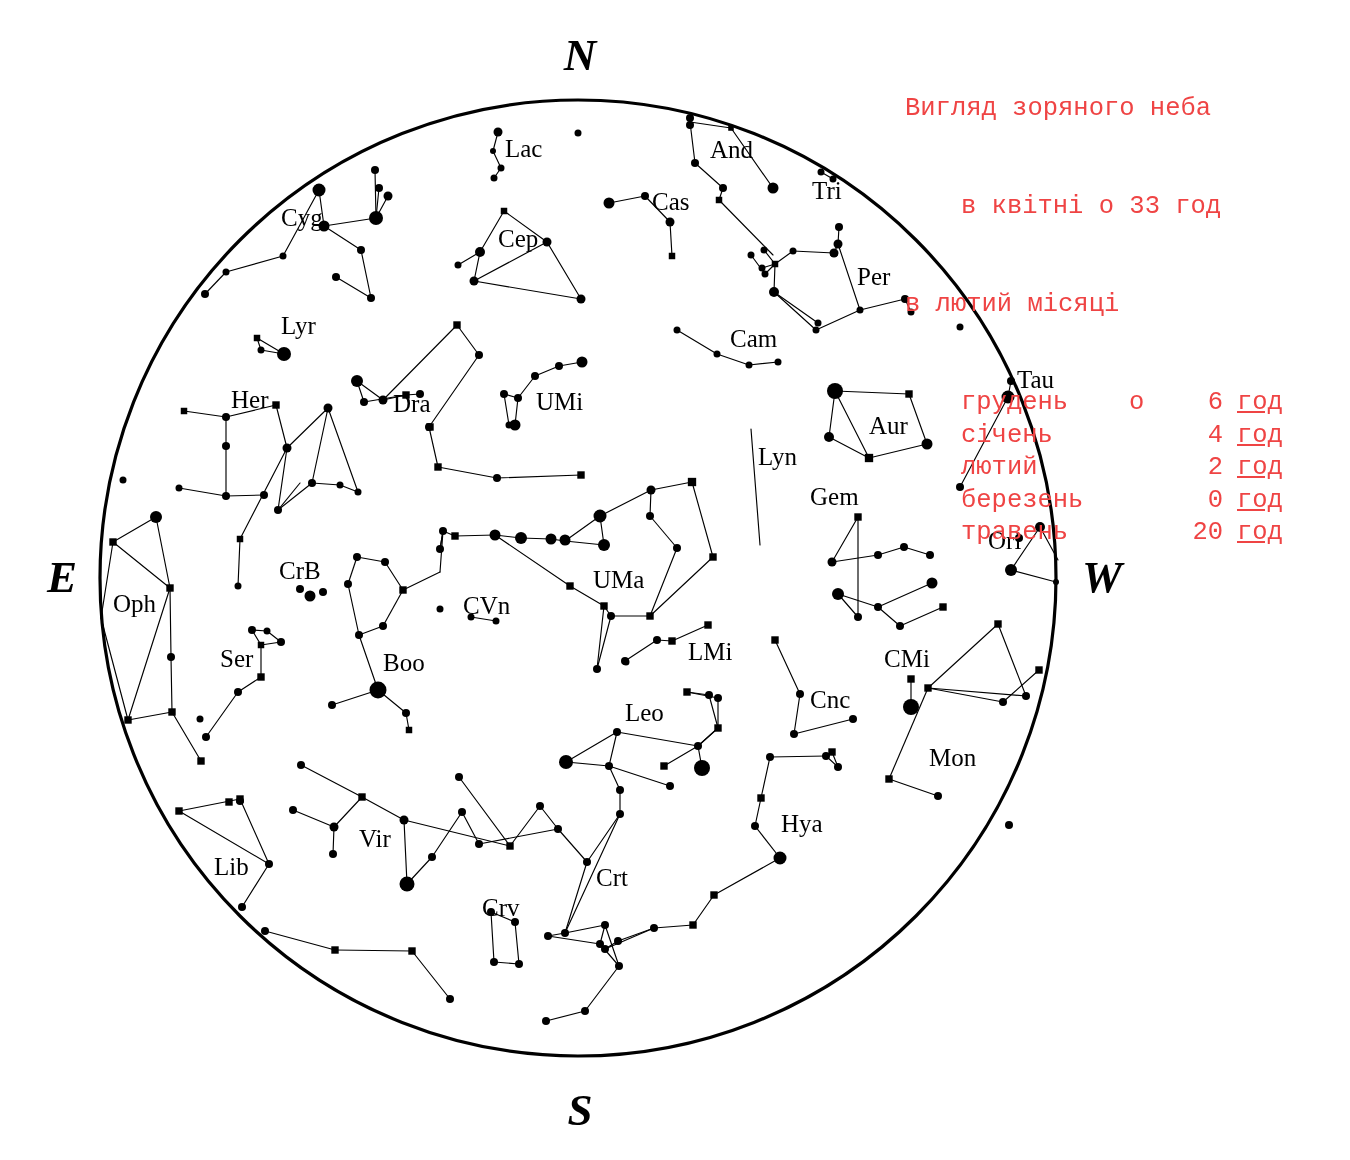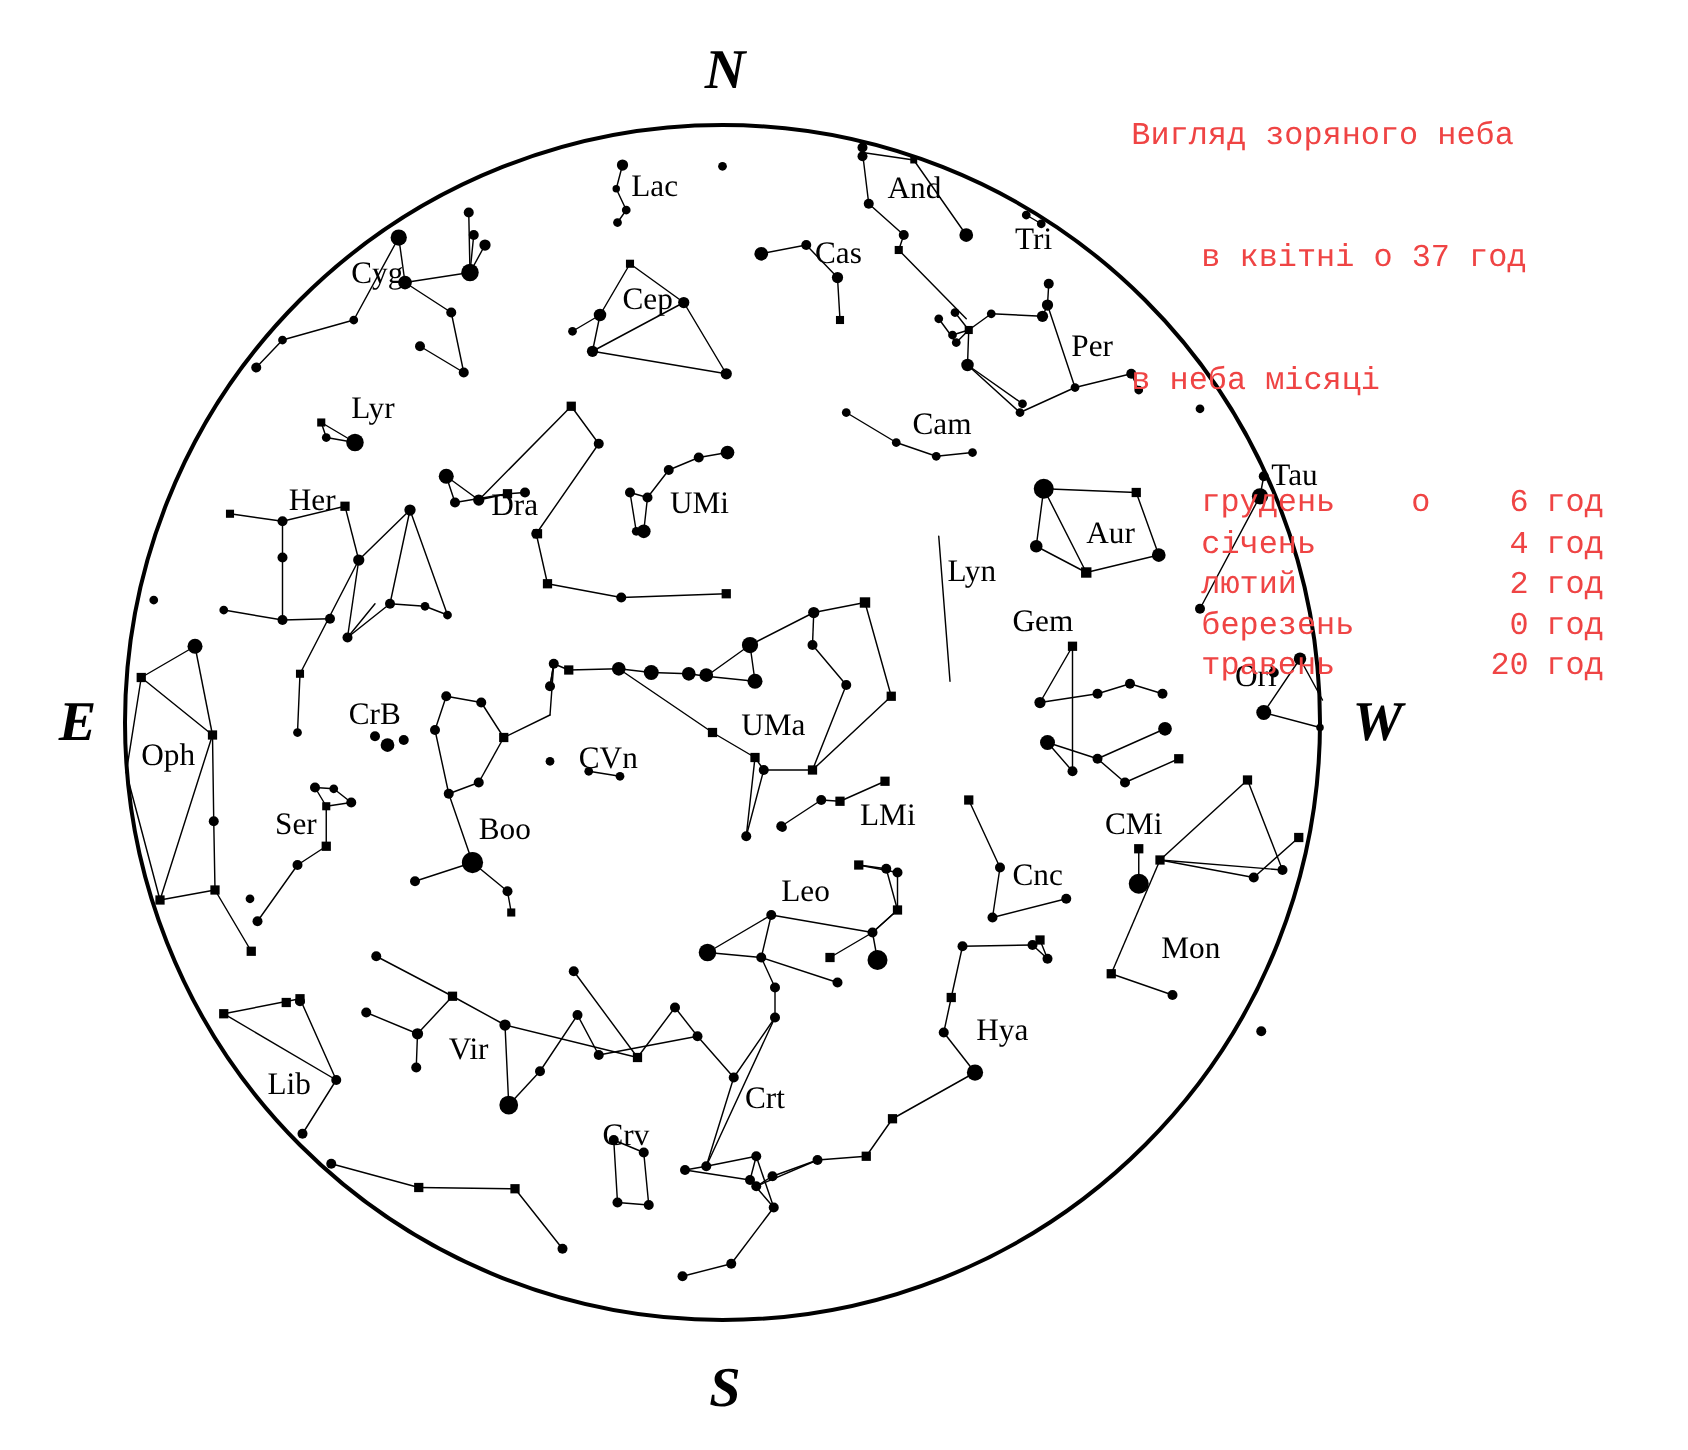--- a/index.html
+++ b/index.html
@@ -75,21 +75,21 @@
   .legend-line { display: block; }
   .legend-row {
     display: flex;
     justify-content: flex-start;
     align-items: flex-end;
   }
   .legend-row .lr-indent { display: inline-block; width: 56px; }
   .legend-row .lr-month { display: inline-block; width: 168px; }
   .legend-row .lr-o { display: inline-block; width: 46px; text-align: left; }
   .legend-row .lr-hour { display: inline-block; width: 48px; text-align: right; }
-  .legend-row .lr-unit { display: inline-block; padding-left: 14px; }
+  .legend-row .lr-unit { display: inline-block; padding-left: 14px; text-decoration: underline; }
 </style>
 </head>
 <body>
 
 <div id="chart-root">
   <svg class="sky" viewBox="0 0 1350 1160">
     <circle id="horizon" class="horizon-circle" cx="578" cy="578" r="478" stroke="#000000" fill="#ffffff"></circle>
     <g id="con-lines">
         <line x1="498" y1="132" x2="493" y2="151" class="con-line"></line>
         <line x1="493" y1="151" x2="501" y2="168" class="con-line"></line>
@@ -622,17 +622,17 @@
     <g id="cardinal-labels">
         <text x="580" y="70" text-anchor="middle" class="cardinal">N</text>
         <text x="580" y="1125" text-anchor="middle" class="cardinal">S</text>
         <text x="62" y="592" text-anchor="middle" class="cardinal">E</text>
         <text x="1102" y="592" text-anchor="middle" class="cardinal">W</text>
       </g>
   </svg>
 
   <div class="legend">
     <span class="legend-line">Вигляд зоряного неба</span>
-    <span class="legend-line" style="padding-left:56px;">в квітні о 37 год</span>
-    <span class="legend-line">в неба місяці</span>
+    <span class="legend-line" style="padding-left:56px;">в квітні о 33 год</span>
+    <span class="legend-line">в лютий місяці</span>
     <div id="legend-rows"><div class="legend-row"><span class="lr-indent"></span><span class="lr-month">грудень</span><span class="lr-o">о</span><span class="lr-hour">6</span><span class="lr-unit">год</span></div><div class="legend-row"><span class="lr-indent"></span><span class="lr-month">січень</span><span class="lr-o"></span><span class="lr-hour">4</span><span class="lr-unit">год</span></div><div class="legend-row"><span class="lr-indent"></span><span class="lr-month">лютий</span><span class="lr-o"></span><span class="lr-hour">2</span><span class="lr-unit">год</span></div><div class="legend-row"><span class="lr-indent"></span><span class="lr-month">березень</span><span class="lr-o"></span><span class="lr-hour">0</span><span class="lr-unit">год</span></div><div class="legend-row"><span class="lr-indent"></span><span class="lr-month">травень</span><span class="lr-o"></span><span class="lr-hour">20</span><span class="lr-unit">год</span></div></div>
   </div>
 </div>
 
 </body></html>

